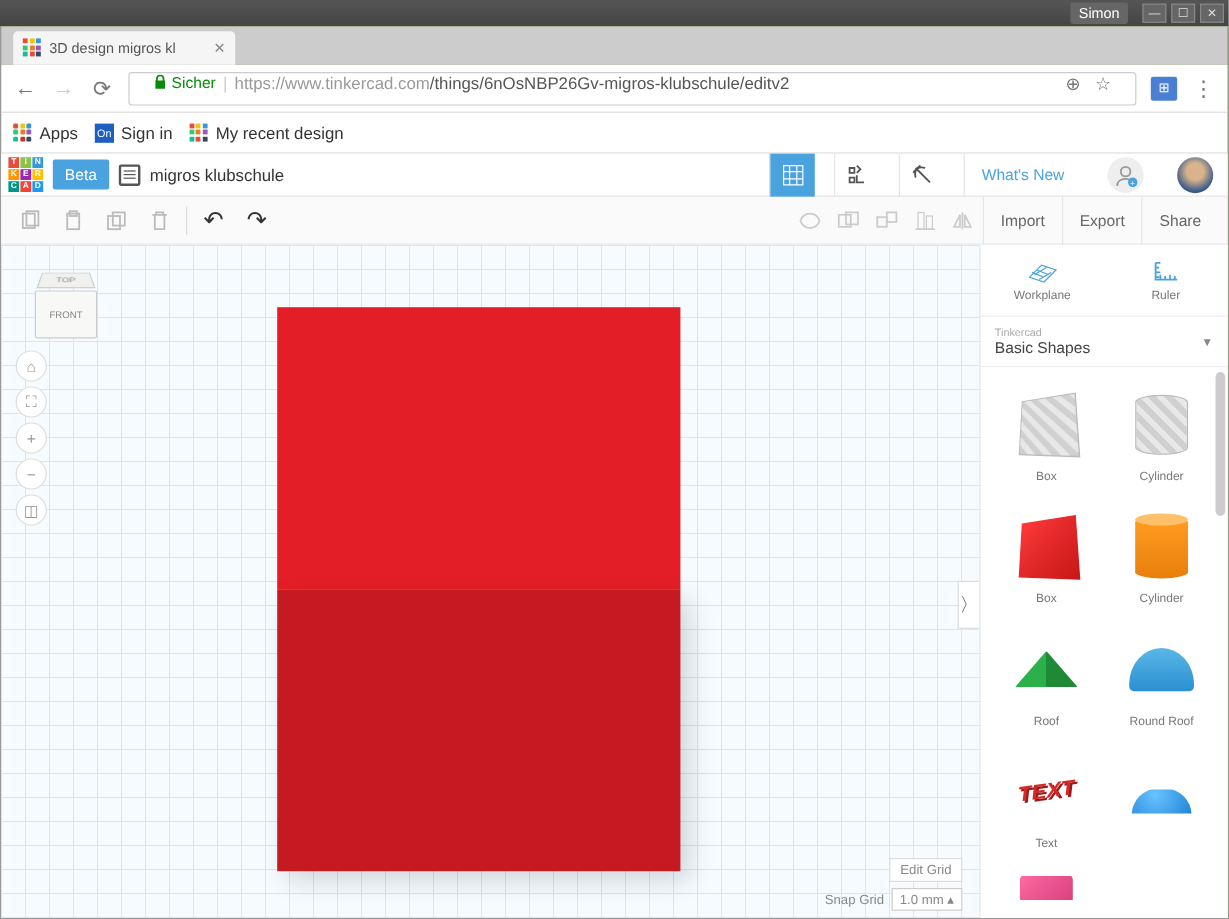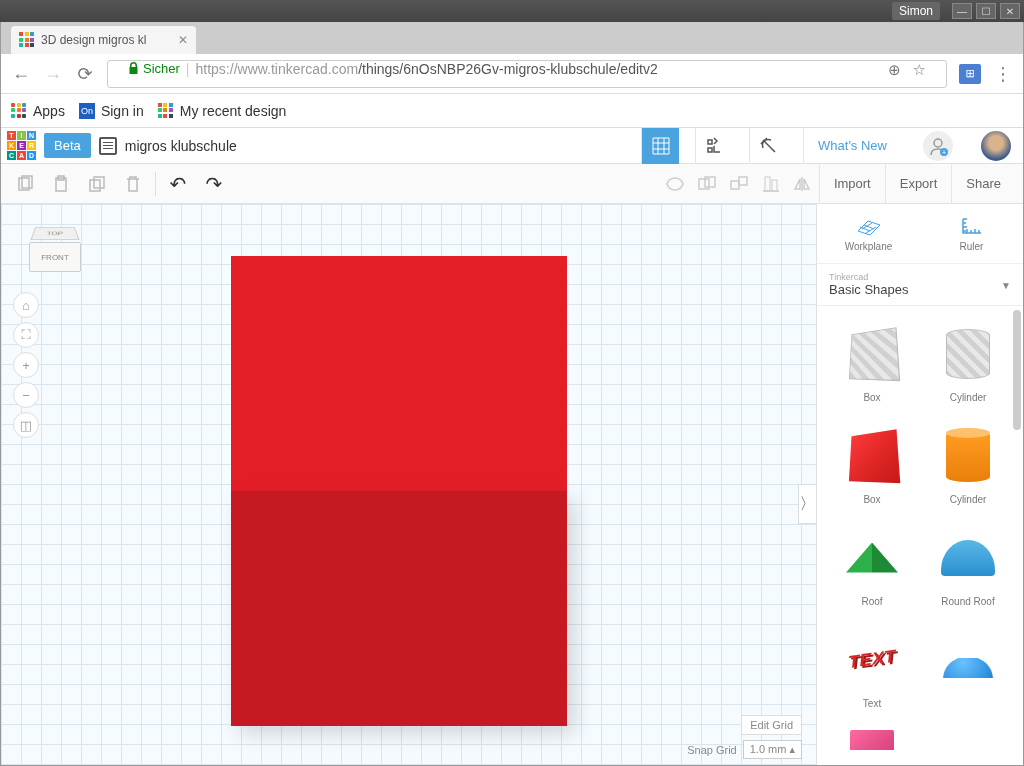--- a/index.html
+++ b/index.html
@@ -58,21 +58,21 @@
   .canvas { flex: 1; position: relative; background:
     repeating-linear-gradient(0deg, #d9e6ef 0 1px, transparent 1px 20px),
     repeating-linear-gradient(90deg, #d9e6ef 0 1px, transparent 1px 20px),
     repeating-linear-gradient(0deg, #c5d9e6 0 1px, transparent 1px 100px),
     repeating-linear-gradient(90deg, #c5d9e6 0 1px, transparent 1px 100px),
     #f5fbff;
     overflow:hidden;
   }
   .viewcube { position: absolute; top: 20px; left: 28px; width: 52px; height: 52px; }
   .vc-top { position:absolute; top:0; left:4px; width:44px; height:18px; background:#f0f0ee; border:1px solid #ccc; transform: perspective(60px) rotateX(45deg); font-size:8px; display:flex; align-items:center; justify-content:center; color:#888;}
-  .vc-front { position:absolute; top:18px; left:0; width:52px; height:30px; background:#f8f8f6; border:1px solid #ccc; font-size:8px; display:flex; align-items:center; justify-content:center; color:#888; border-radius:2px;text-align:right;}
+  .vc-front { position:absolute; top:18px; left:0; width:52px; height:40px; background:#f8f8f6; border:1px solid #ccc; font-size:8px; display:flex; align-items:center; justify-content:center; color:#888; border-radius:2px;text-align:right;}
   .canvas-tools { position:absolute; top: 88px; left: 12px; display:flex; flex-direction:column; gap:4px;}
   .ct-btn { width:26px; height:26px; border-radius:50%; background:#fff; border:1px solid #ddd; display:flex; align-items:center; justify-content:center; color:#999; font-size:13px;}
 
   .red-shape { position:absolute; left: 230px; top: 52px; width: 336px; height: 470px; }
   .red-top { width:100%; height: 50%; background: #e41e26; }
   .red-bottom { width:100%; height:50%; background: #c51a21; box-shadow: 8px 8px 20px rgba(0,0,0,0.15);}
 
   .panel-collapse { position:absolute; right:0; top: 280px; width:18px; height:40px; background:#fff; border:1px solid #ddd; border-right:none; display:flex; align-items:center; justify-content:center; color:#555;}
 
   .edit-grid { position:absolute; right: 14px; bottom: 30px; font-size:11px; color:#888; border:1px solid #ddd; padding:3px 8px; background:#fff;}

